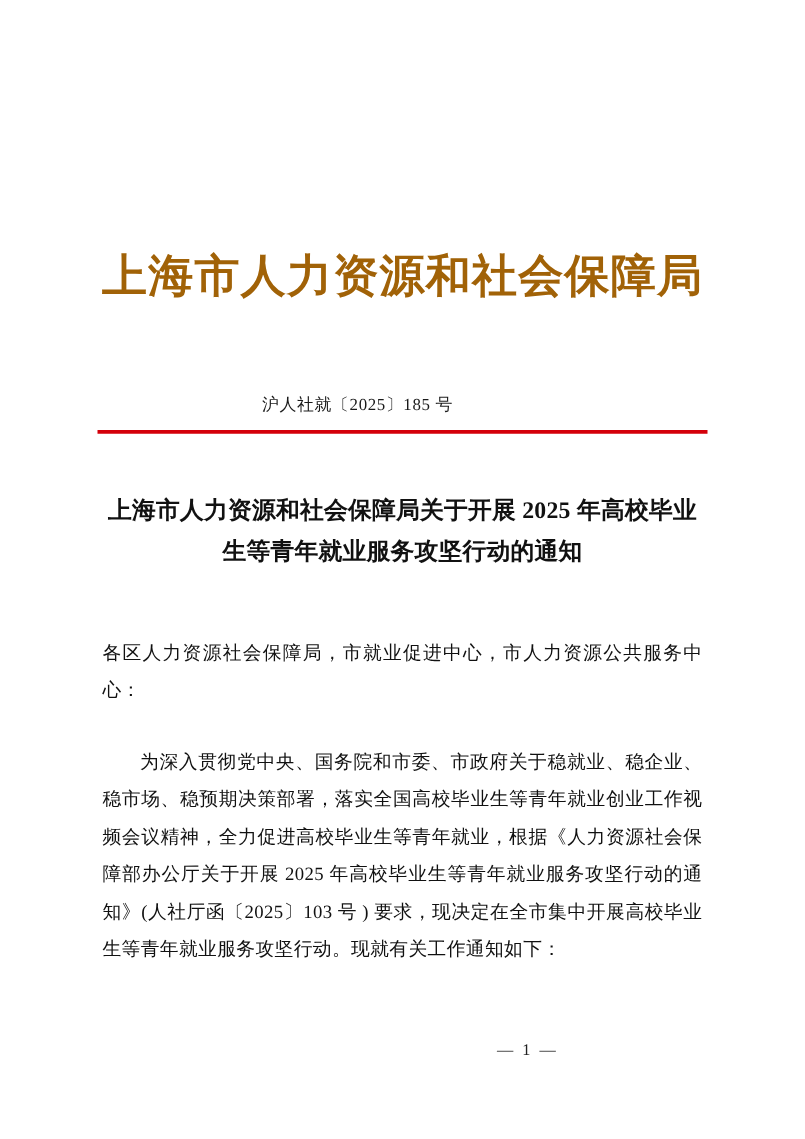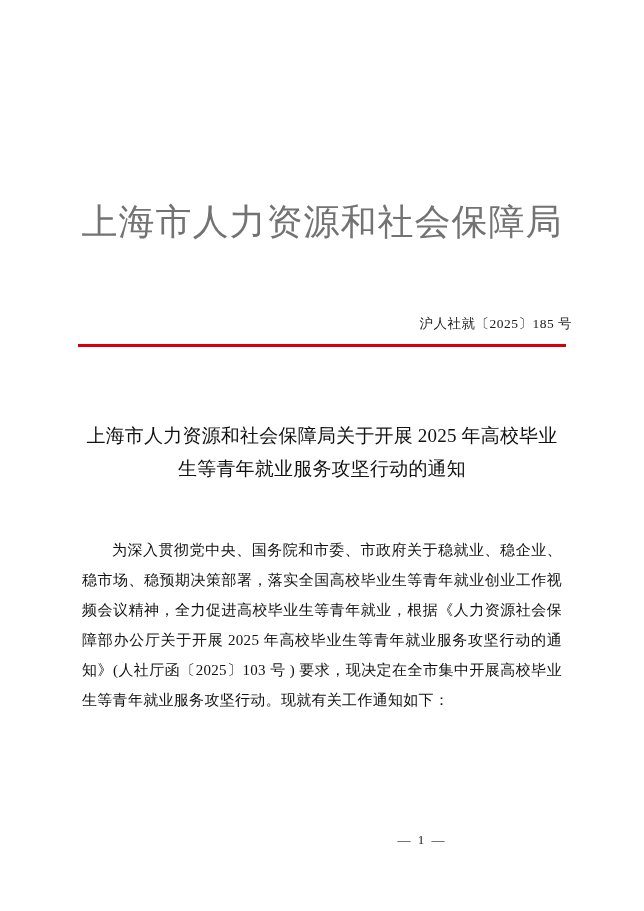--- a/index.html
+++ b/index.html
@@ -25,53 +25,53 @@
   }
   .doc-header {
     position: absolute;
     left: 0;
     top: 200px;
     width: 644px;
     text-align: center;
   }
   .doc-title-red {
     font-family: "DejaVu Serif", "Liberation Serif", serif;
-    font-weight: normal;
+    font-weight: bold;
     font-size: 36px;
     letter-spacing: 1px;
-    color: #737373;
+    color: #a16207;
     line-height: 1.2;
     white-space: nowrap;
   }
   .doc-number {
     position: absolute;
     left: 0;
     top: 315px;
     width: 572px;
-    text-align: right;
+    text-align: center;
     font-size: 13.5px;
     color: #1a1a1a;
     letter-spacing: 0.5px;
   }
   .red-rule {
     position: absolute;
     left: 78px;
     top: 344px;
     width: 488px;
     height: 2.5px;
     background: #d4000a;
   }
   .title-block {
     position: absolute;
     left: 82px;
-    top: 419px;
+    top: 392px;
     width: 480px;
     text-align: center;
     font-size: 19px;
-    font-weight: normal;
+    font-weight: bold;
     line-height: 1.75;
     color: #111;
     letter-spacing: 0.2px;
   }
   .body-block {
     position: absolute;
     left: 82px;
     top: 508px;
     width: 480px;
     font-size: 15px;
@@ -111,20 +111,21 @@
     <div class="doc-title-red">上海市人力资源和社会保障局</div>
   </div>
 
   <div class="doc-number">沪人社就〔2025〕185 号</div>
 
   <div class="red-rule"></div>
 
   <div class="title-block">上海市人力资源和社会保障局关于开展 2025 年高校毕业生等青年就业服务攻坚行动的通知</div>
 
   <div class="body-block">
+    <p class="para">各区人力资源社会保障局，市就业促进中心，市人力资源公共服务中心：</p>
     <p class="para para-indent">为深入贯彻党中央、国务院和市委、市政府关于稳就业、稳企业、稳市场、稳预期决策部署，落实全国高校毕业生等青年就业创业工作视频会议精神，全力促进高校毕业生等青年就业，根据《人力资源社会保障部办公厅关于开展 2025 年高校毕业生等青年就业服务攻坚行动的通知》(人社厅函〔2025〕103 号 ) 要求，现决定在全市集中开展高校毕业生等青年就业服务攻坚行动。现就有关工作通知如下：</p>
   </div>
 
   <div class="page-number">
     <span class="pn-inner">— 1 —</span>
   </div>
 
 </div>
 
 </body></html>

